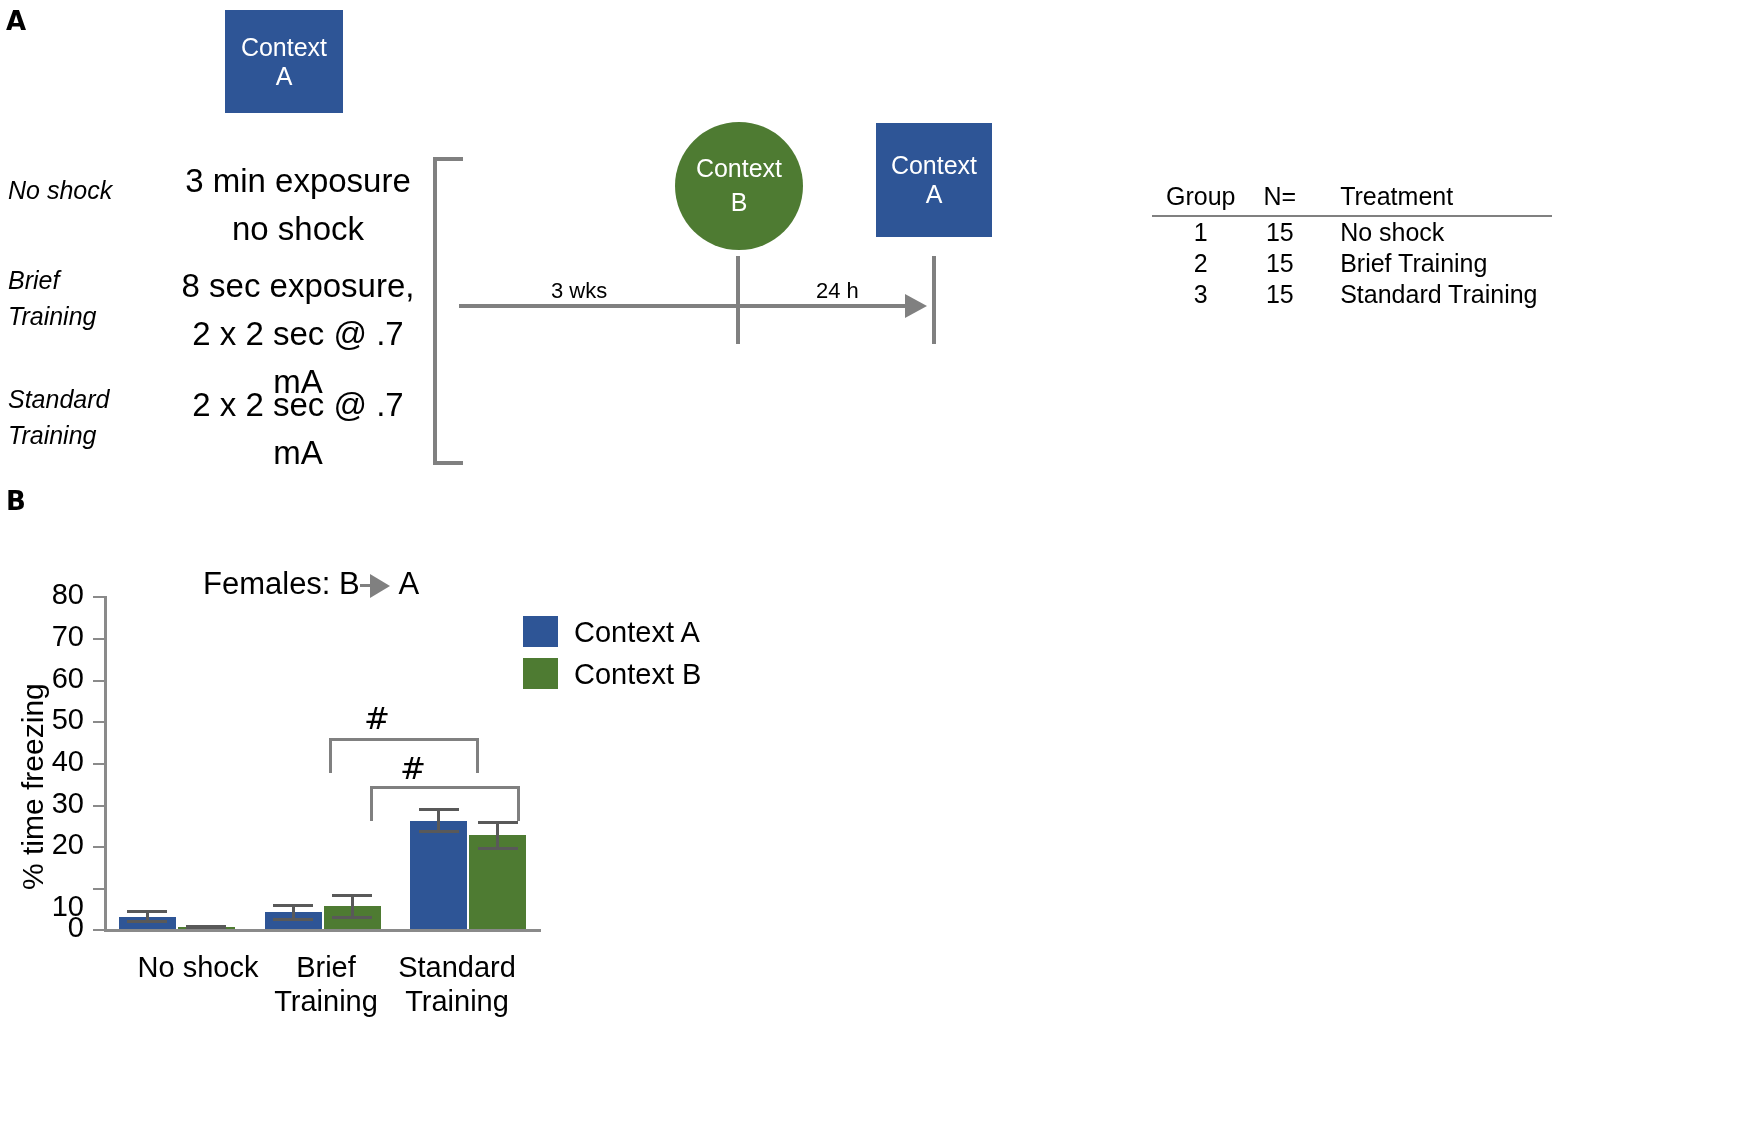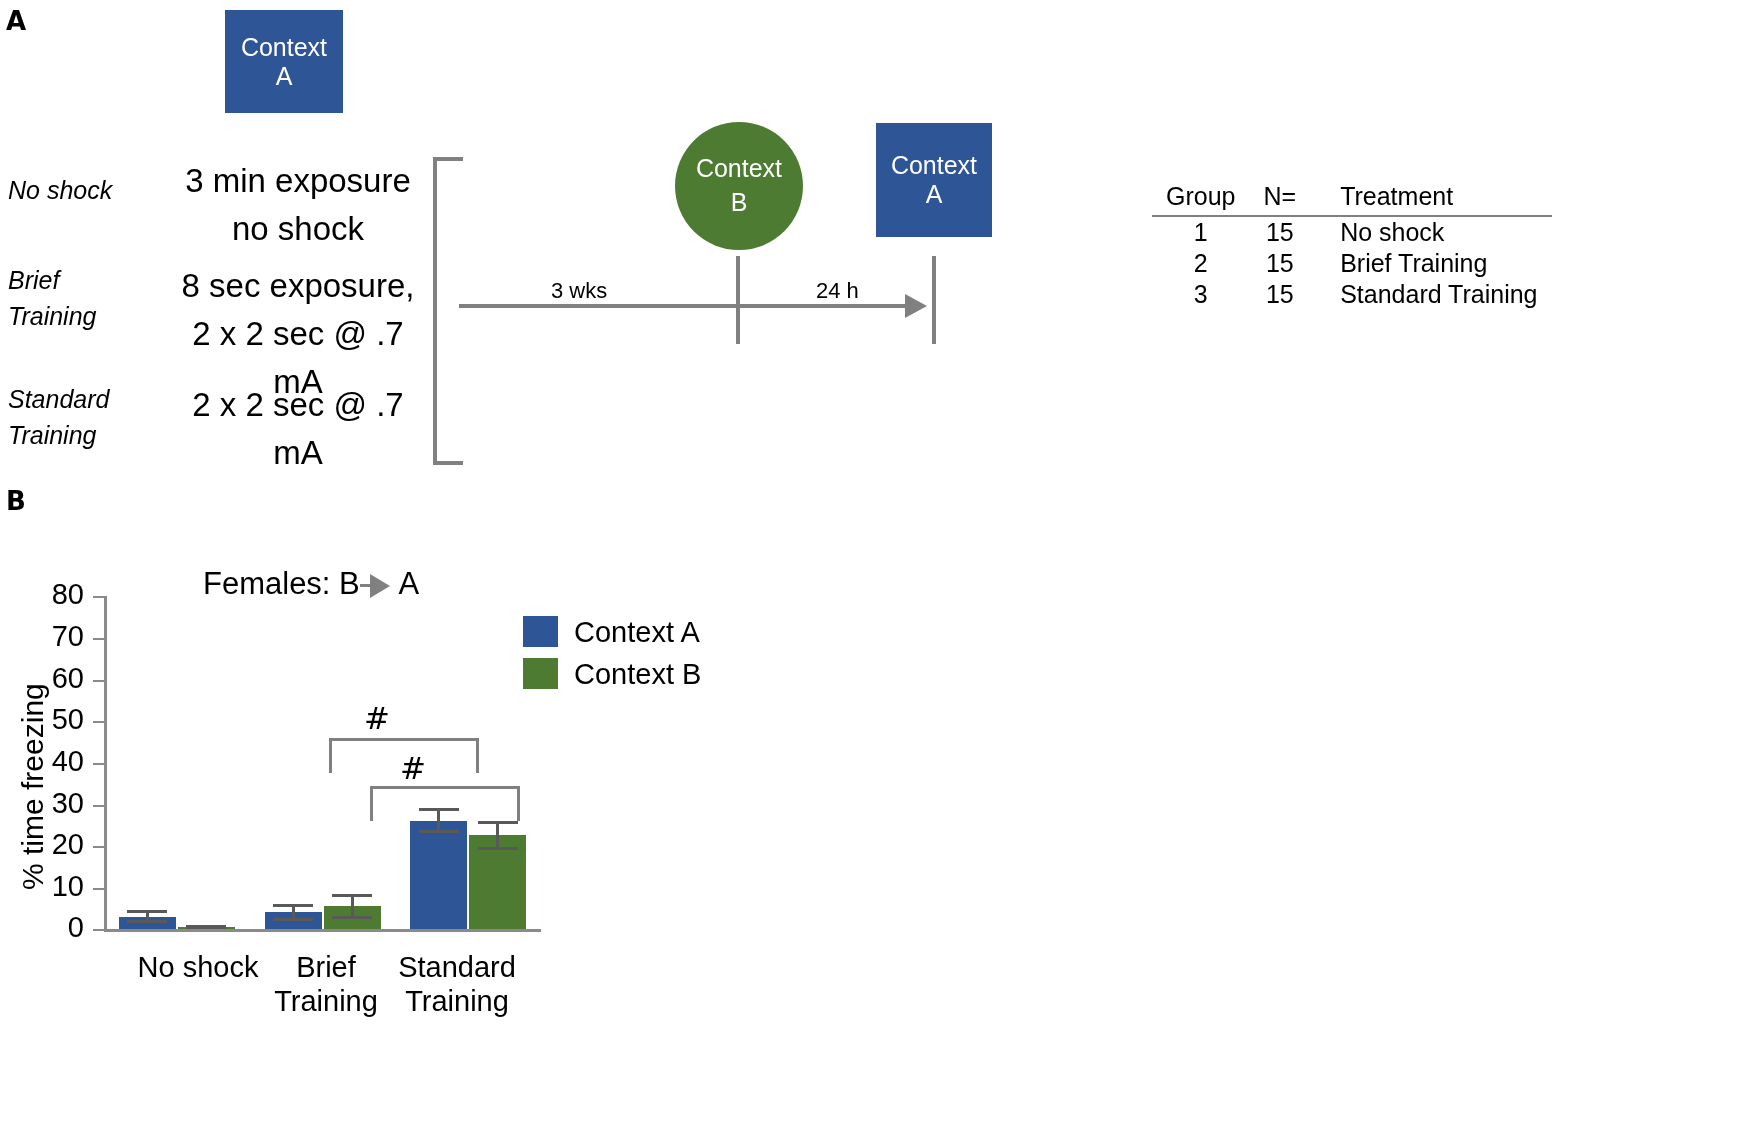--- a/index.html
+++ b/index.html
@@ -161,21 +161,21 @@
   <div class="ytick-mark" style="left:93px;top:763px;"></div>
   <div class="ytick-label" style="left:20px;top:745px;">40</div>
 
   <div class="ytick-mark" style="left:93px;top:805px;"></div>
   <div class="ytick-label" style="left:20px;top:787px;">30</div>
 
   <div class="ytick-mark" style="left:93px;top:846px;"></div>
   <div class="ytick-label" style="left:20px;top:828px;">20</div>
 
   <div class="ytick-mark" style="left:93px;top:888px;"></div>
-  <div class="ytick-label" style="left:20px;top:870px;">10</div>
+  <div class="ytick-label" style="left:20px;top:890px;">10</div>
 
   <div class="ytick-mark" style="left:93px;top:929px;"></div>
   <div class="ytick-label" style="left:20px;top:911px;">0</div>
 
   <div id="bars-layer">
       <div class="bar" style="left: 118.833px; top: 916.513px; width: 57px; height: 12.4875px; background: rgb(46, 85, 150); bottom: auto;"></div>
       <div class="errbar" style="left: 127.333px; top: 910.269px; width: 40px; height: 12.4875px;">
         <div class="err-v" style="top:0;height:12.487500000000068px;"></div>
         <div class="err-cap" style="top:0;"></div>
         <div class="err-cap" style="top:9.487500000000068px;"></div>

